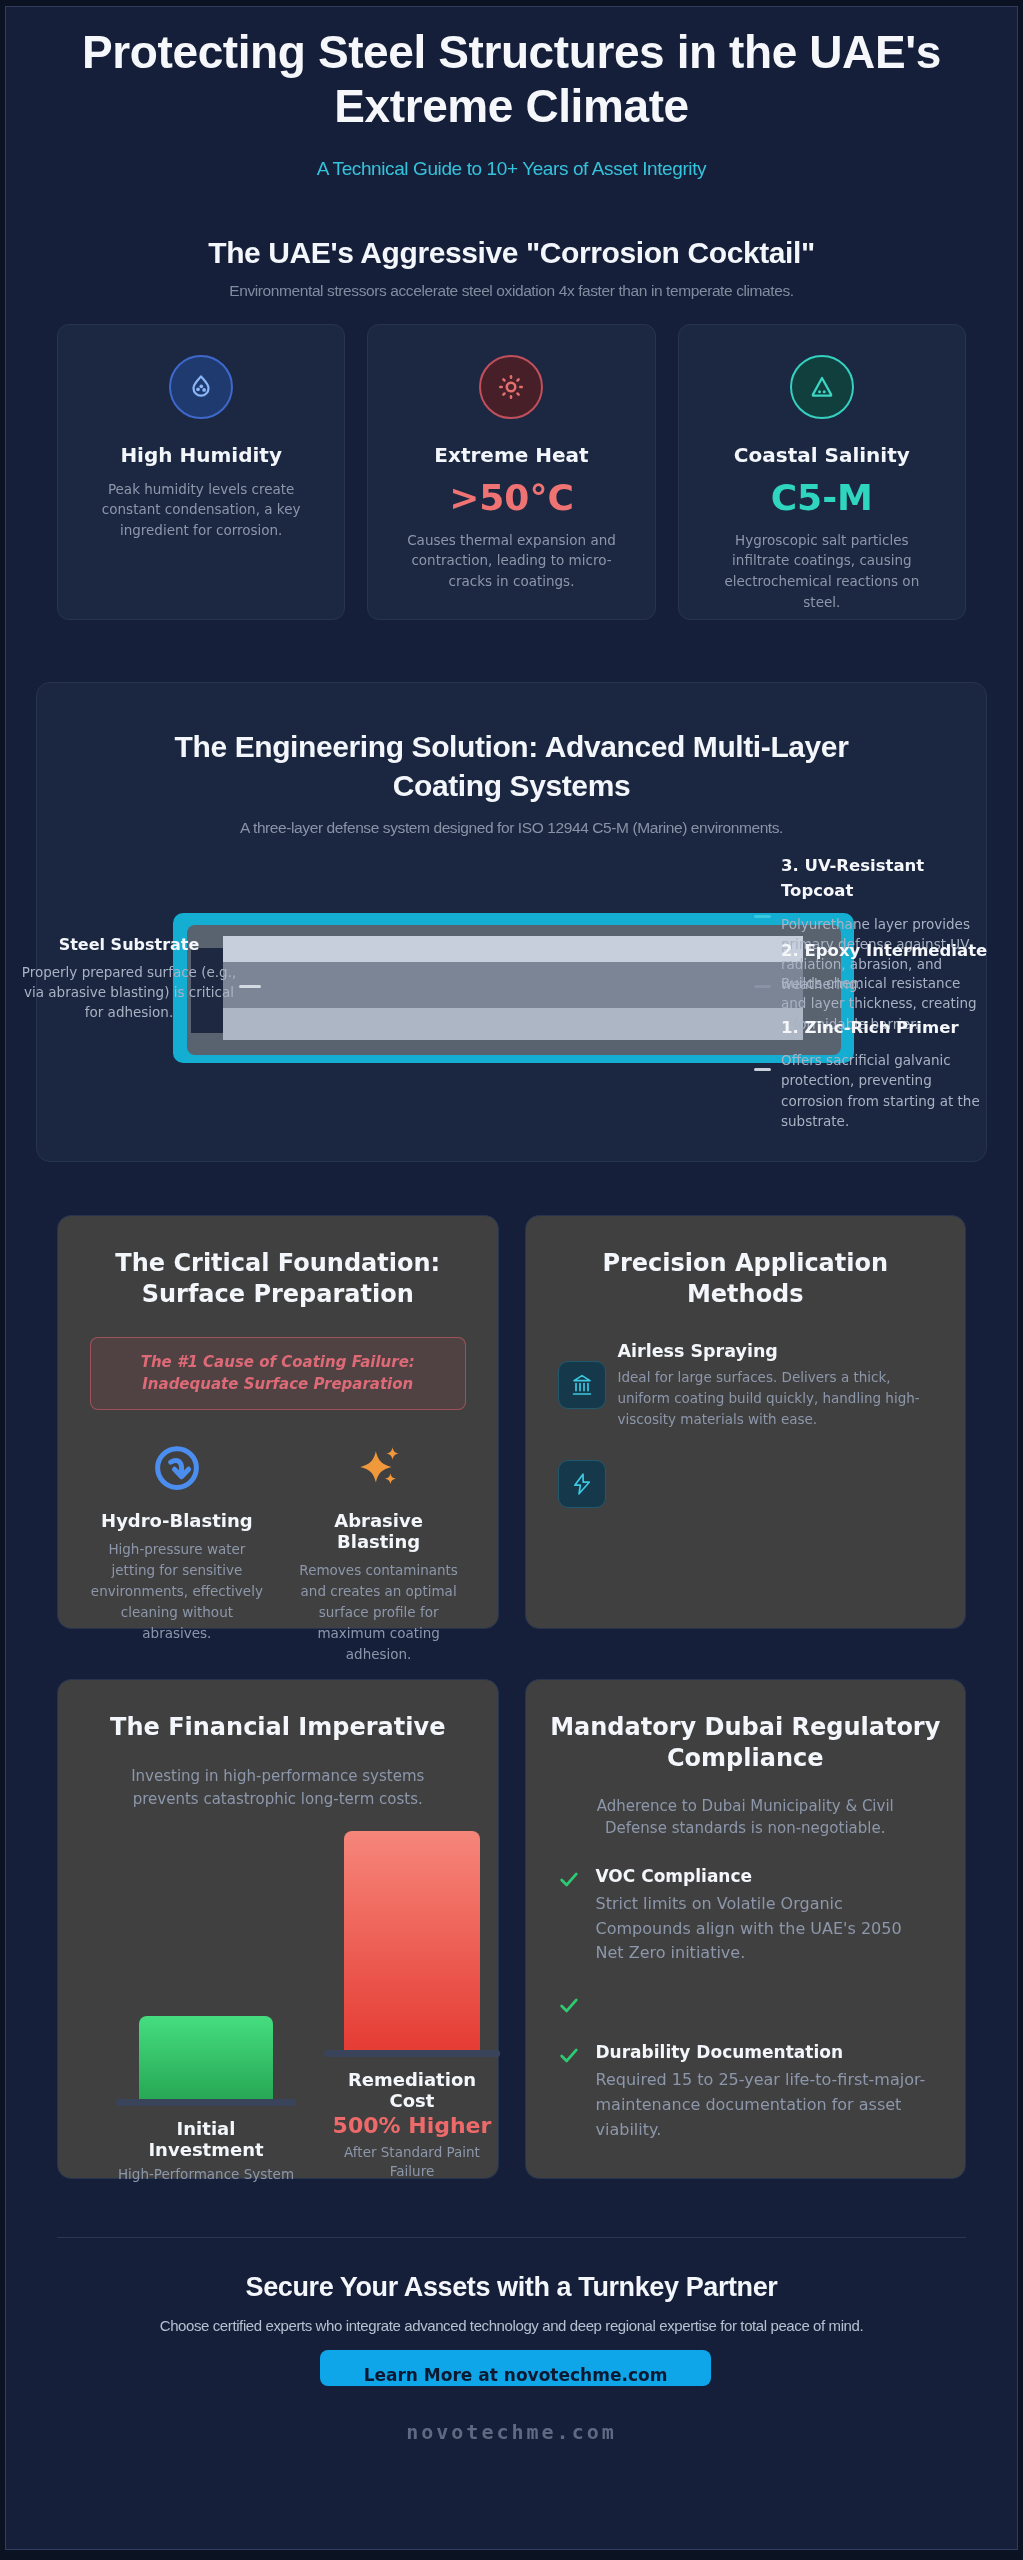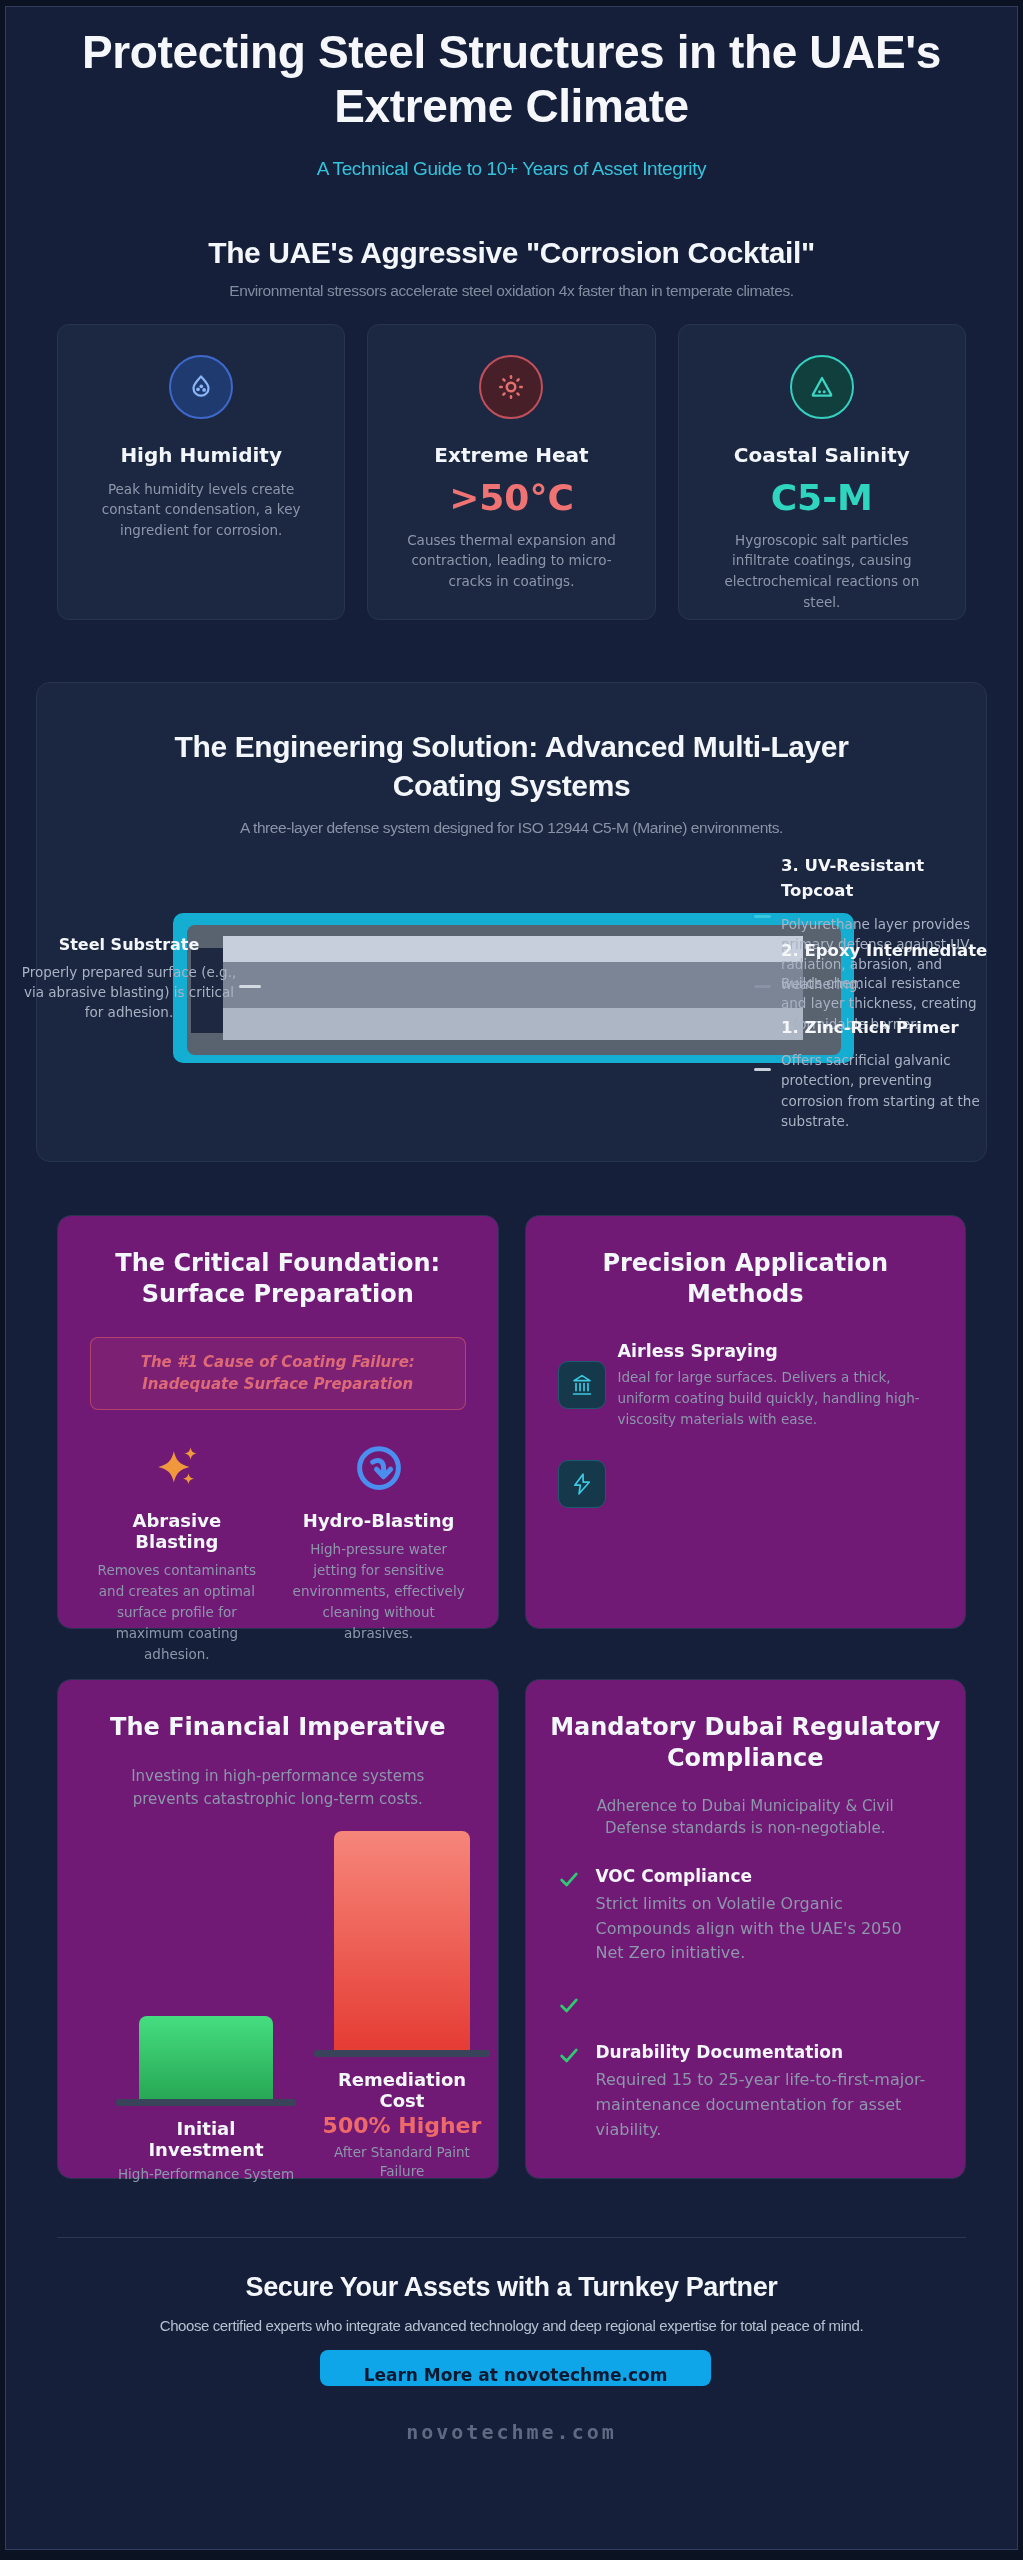--- a/index.html
+++ b/index.html
@@ -50,21 +50,21 @@
   .laybl .d{margin-top:10px;font-size:13.5px;line-height:1.5;color:#a9b2c3;}
   .lb3{top:170px;} .lb2{top:255px;} .lb1{top:332px;}
   .dash{position:absolute;height:3px;border-radius:2px;z-index:6;}
   .dash-sub{left:202px;top:302px;width:22px;background:#d3dae4;}
   .d3{left:717px;top:232px;width:17px;background:#38c8e0;}
   .d2{left:717px;top:302px;width:17px;background:#8a93a6;}
   .d1{left:717px;top:385px;width:17px;background:#c9d0db;}
 
   
   .row2{display:flex;gap:26px;margin-top:53px;}
-  .half{flex:1;background:#701a75;border:1px solid #273450;border-radius:14px;
+  .half{flex:1;background:#404040;border:1px solid #273450;border-radius:14px;
         box-sizing:border-box;position:relative;}
   .h-prep,.h-methods{height:414px;}
   .h-fin,.h-comp{height:500px;}
   .half .heading{margin:32px auto 0;font-size:24px;line-height:1.32;font-weight:700;
                  color:#f3f6fa;text-align:center;}
   .warnbox{margin:26px 32px 0;padding:14px 16px;background:rgba(222,84,96,.10);
            border:1px solid rgba(224,96,108,.55);border-radius:8px;}
   .warnbox .wt{font-size:15px;font-weight:700;color:#dd6a76;text-align:center;line-height:1.45;font-style:italic;}
   .blast2{display:flex;gap:24px;margin:30px 30px 0;}
   .blast{flex:1;text-align:center;}
@@ -76,21 +76,21 @@
   .mtile{width:46px;height:46px;border-radius:10px;background:#16384b;border:1px solid #20596e;
          display:flex;align-items:center;justify-content:center;flex:none;}
   .mtext .mt{font-size:17.5px;font-weight:700;color:#f3f6fa;}
   .mtext .md{margin-top:6px;font-size:13.5px;line-height:1.55;color:#8d97ab;}
 
   
   .finsub{margin:22px auto 0;width:350px;font-size:15px;line-height:1.5;color:#8d97ab;text-align:center;}
   .chart{position:absolute;left:32px;right:32px;top:138px;bottom:0;}
   .col{position:absolute;text-align:center;}
   .col-green{left:26px;top:198px;width:180px;}
-  .col-red{left:224px;top:13px;width:176px;}
+  .col-red{left:234px;top:13px;width:176px;}
   .bar{margin:0 auto;border-radius:8px 8px 0 0;}
   .bar-green{width:134px;height:83px;background:linear-gradient(180deg,#45dd80,#27a854);}
   .bar-red{width:136px;height:219px;background:linear-gradient(180deg,#f6867a,#e53c34);}
   .pedestal{height:7px;border-radius:3px;background:#39445a;}
   .col .l1{margin-top:12px;font-size:18px;font-weight:700;color:#f3f6fa;}
   .col .l2{margin-top:5px;font-size:13.5px;line-height:1.45;color:#8d97ab;}
   .col .hi{margin-top:2px;font-size:22px;font-weight:700;color:#ee6a6a;}
 
   
   .compsub{margin:20px auto 0;width:360px;font-size:15px;line-height:1.5;color:#8d97ab;text-align:center;}
@@ -204,39 +204,39 @@
 
     <div class="row2">
       <div class="half h-prep">
         <div class="heading" style="width:330px;">The Critical Foundation: Surface Preparation</div>
         <div class="warnbox">
           <div class="wt">The #1 Cause of Coating Failure: Inadequate Surface Preparation</div>
         </div>
         <div class="blast2">
           <div class="blast">
             <div class="bicon">
+              <svg width="50" height="50" viewBox="0 0 24 24" fill="none" stroke="#4b8ef0" stroke-linecap="round" stroke-linejoin="round">
+                <circle cx="12" cy="12" r="9.3" stroke-width="2.4"></circle>
+                <path d="M9 9.2 C12 7.4 14.2 8.8 14.2 12 L14.2 14.8" stroke-width="2.4"></path>
+                <path d="M10.8 12.6 L14.2 16.2 L17.6 12.6" stroke-width="2.4"></path>
+              </svg>
+            </div>
+            <div class="bt">Hydro-Blasting</div>
+            <div class="bd">High-pressure water jetting for sensitive environments, effectively cleaning without abrasives.</div>
+          </div>
+          <div class="blast">
+            <div class="bicon">
               <svg width="52" height="50" viewBox="0 0 48 48" fill="#f0993c">
                 <path d="M21 8 C23 17 27 21 36 23 C27 25 23 29 21 38 C19 29 15 25 6 23 C15 21 19 17 21 8 Z"></path>
                 <path d="M37 4 C37.8 8 39 9.2 43 10 C39 10.8 37.8 12 37 16 C36.2 12 35 10.8 31 10 C35 9.2 36.2 8 37 4 Z"></path>
                 <path d="M35 29 C35.7 32.4 36.8 33.5 40.2 34.2 C36.8 34.9 35.7 36 35 39.4 C34.3 36 33.2 34.9 29.8 34.2 C33.2 33.5 34.3 32.4 35 29 Z"></path>
               </svg>
             </div>
             <div class="bt">Abrasive Blasting</div>
             <div class="bd">Removes contaminants and creates an optimal surface profile for maximum coating adhesion.</div>
-          </div>
-          <div class="blast">
-            <div class="bicon">
-              <svg width="50" height="50" viewBox="0 0 24 24" fill="none" stroke="#4b8ef0" stroke-linecap="round" stroke-linejoin="round">
-                <circle cx="12" cy="12" r="9.3" stroke-width="2.4"></circle>
-                <path d="M9 9.2 C12 7.4 14.2 8.8 14.2 12 L14.2 14.8" stroke-width="2.4"></path>
-                <path d="M10.8 12.6 L14.2 16.2 L17.6 12.6" stroke-width="2.4"></path>
-              </svg>
-            </div>
-            <div class="bt">Hydro-Blasting</div>
-            <div class="bd">High-pressure water jetting for sensitive environments, effectively cleaning without abrasives.</div>
           </div>
         </div>
       </div>
 
       <div class="half h-methods">
         <div class="heading" style="width:330px;">Precision Application Methods</div>
         <div class="mitem">
           <div class="mtile">
             <svg width="24" height="24" viewBox="0 0 24 24" fill="none" stroke="#3bc9e2" stroke-width="1.7" stroke-linecap="round" stroke-linejoin="round">
               <path d="M12 2.6 L20 7.6 H4 Z"></path>

